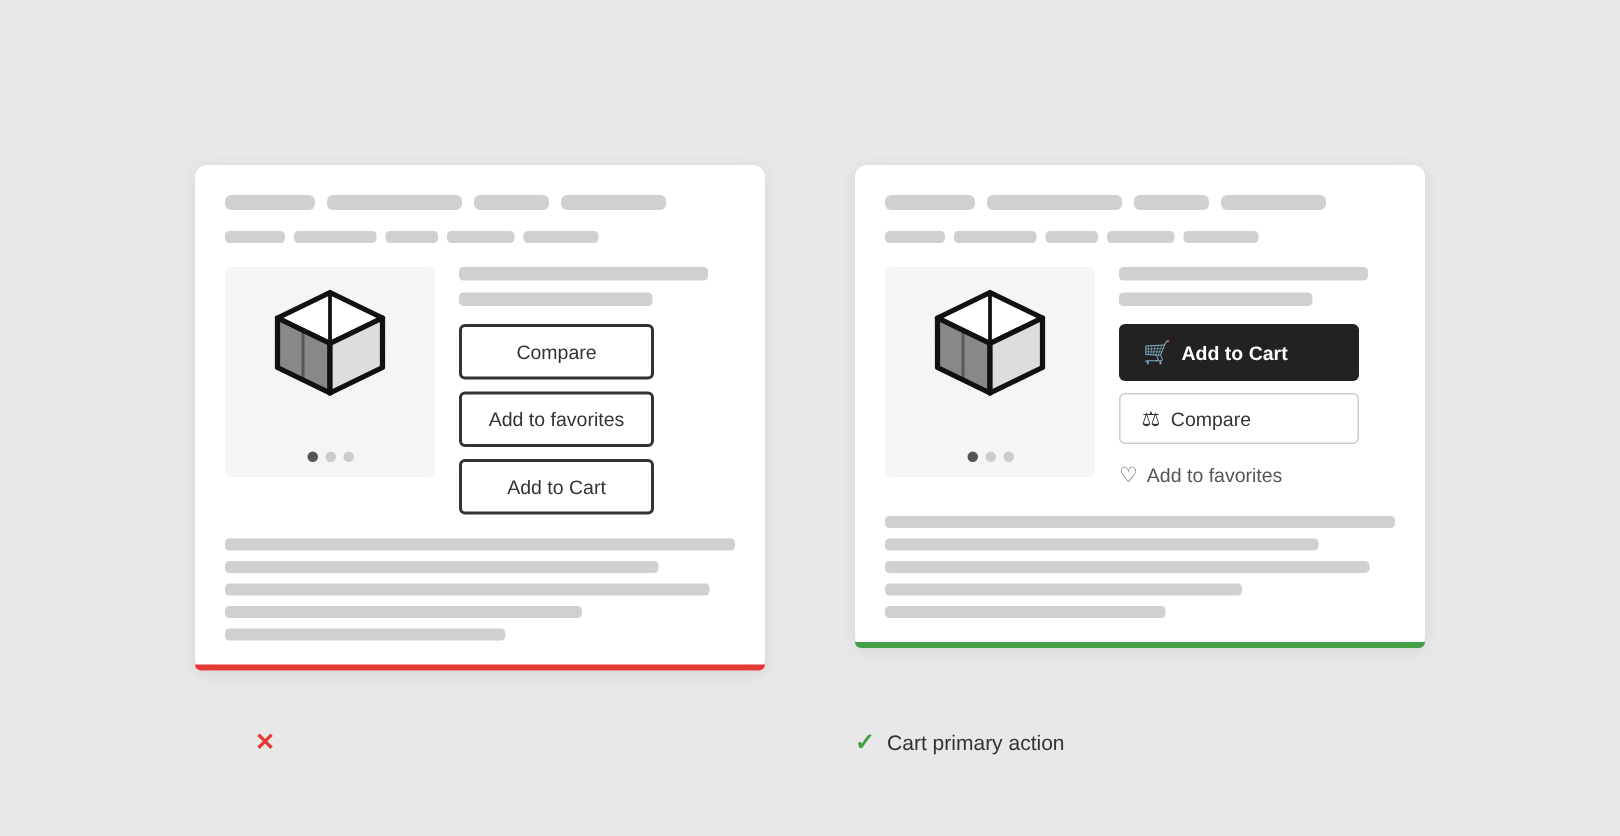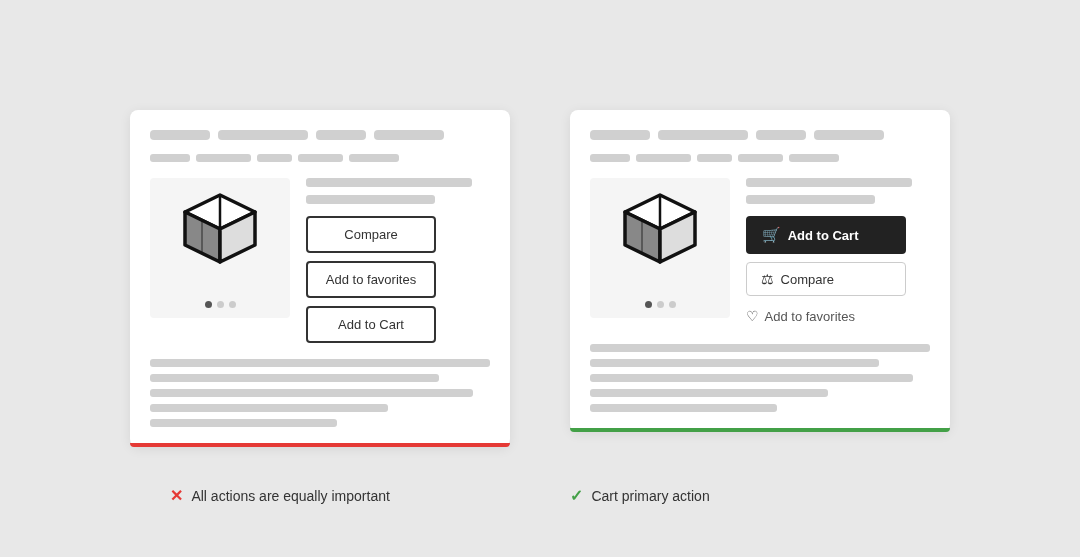--- a/index.html
+++ b/index.html
@@ -341,19 +341,18 @@
     </div>
 
     <div class="card-bottom-bar"></div>
   </div>
 
 </div>
 
 <div style="position:absolute; bottom: 52px; left: 50%; transform: translateX(-50%); display:flex; gap:60px; width:820px; padding: 0 40px;">
   <div class="caption" style="width:380px">
     <span class="caption-icon caption-icon-bad">✕</span>
-    <span class="caption-text">All actions are equally important</span>
   </div>
   <div class="caption" style="width:380px">
     <span class="caption-icon caption-icon-good">✓</span>
     <span class="caption-text">Cart primary action</span>
   </div>
 </div>
 
 </body></html>

